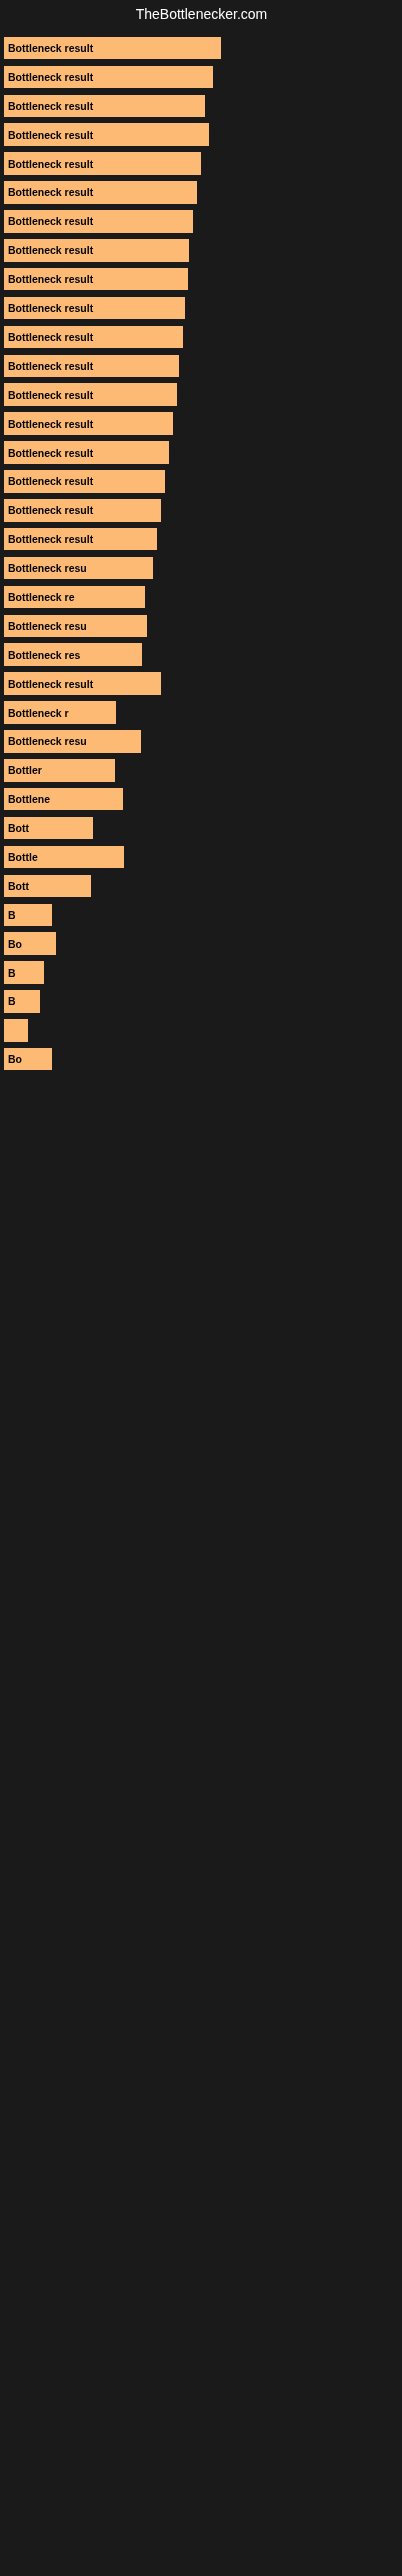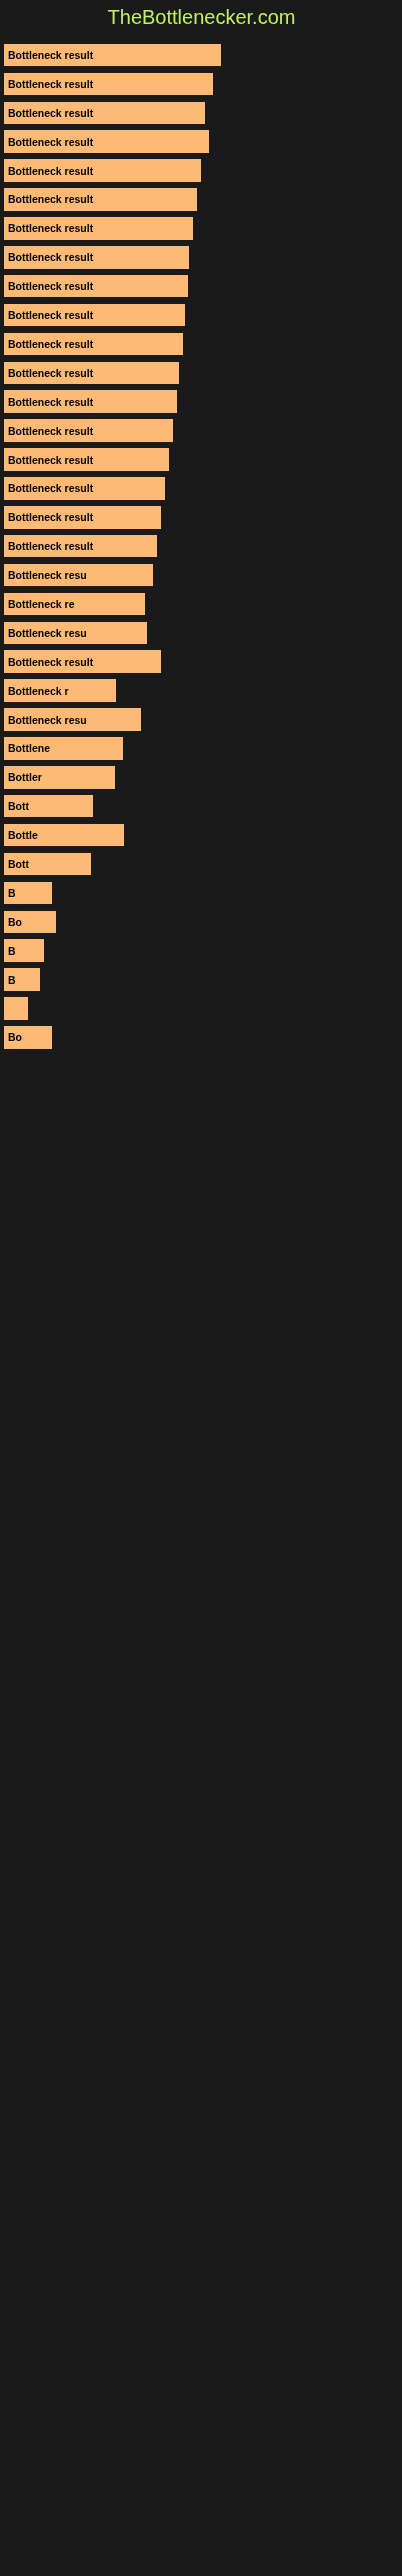--- a/index.html
+++ b/index.html
@@ -9,22 +9,22 @@
     }
     body {
       width: 403px;
       min-height: 2576px;
       background-color: #1a1a1a;
       font-family: Arial, sans-serif;
       position: relative;
     }
     .site-title {
       text-align: center;
-      color: #bef264;
-      font-size: 20px;
+      color: #ffffff;
+      font-size: 14px;
       padding: 6.4px 0;
       font-weight: normal;
     }
     .bars-container {
       padding: 8px 0;
       display: flex;
       flex-direction: column;
       gap: 0px;
     }
     .bar-row {
@@ -153,45 +153,50 @@
       <div class="bar" style="width: 141px;">
         <span class="bar-label">Bottleneck re</span>
       </div>
     </div>
     <div class="bar-row">
       <div class="bar" style="width: 143px;">
         <span class="bar-label">Bottleneck resu</span>
       </div>
     </div>
     <div class="bar-row">
+      <div class="bar" style="width: 138px;">
+        <span class="bar-label">Bottleneck res</span>
+      </div>
+    </div>
+    <div class="bar-row">
       <div class="bar" style="width: 157px;">
         <span class="bar-label">Bottleneck result</span>
       </div>
     </div>
     <div class="bar-row">
       <div class="bar" style="width: 112px;">
         <span class="bar-label">Bottleneck r</span>
       </div>
     </div>
     <div class="bar-row">
       <div class="bar" style="width: 137px;">
         <span class="bar-label">Bottleneck resu</span>
       </div>
     </div>
     <div class="bar-row">
+      <div class="bar" style="width: 111px;">
+        <span class="bar-label">Bottler</span>
+      </div>
+    </div>
+    <div class="bar-row">
       <div class="bar" style="width: 119px;">
         <span class="bar-label">Bottlene</span>
       </div>
     </div>
     <div class="bar-row">
-      <div class="bar" style="width: 111px;">
-        <span class="bar-label">Bottler</span>
-      </div>
-    </div>
-    <div class="bar-row">
       <div class="bar" style="width: 89px;">
         <span class="bar-label">Bott</span>
       </div>
     </div>
     <div class="bar-row">
       <div class="bar" style="width: 120px;">
         <span class="bar-label">Bottle</span>
       </div>
     </div>
     <div class="bar-row">

